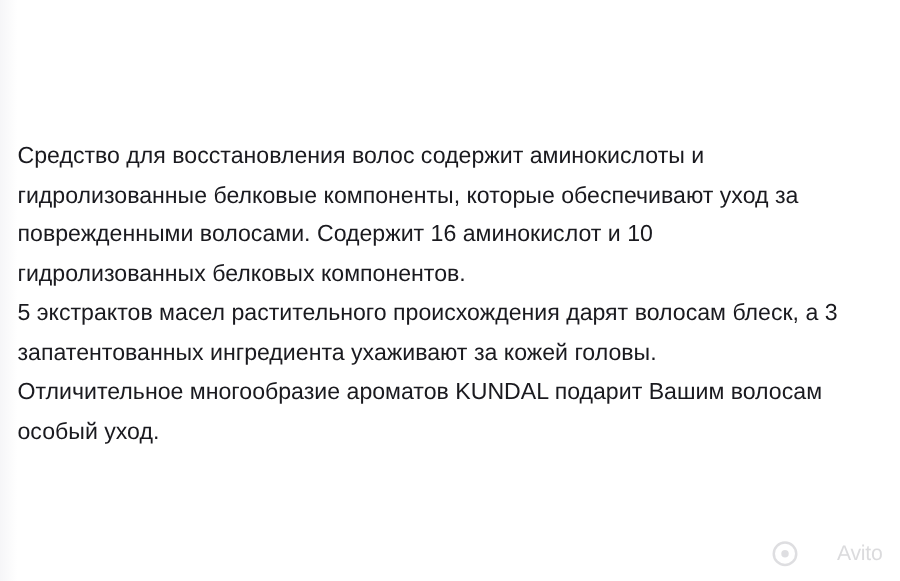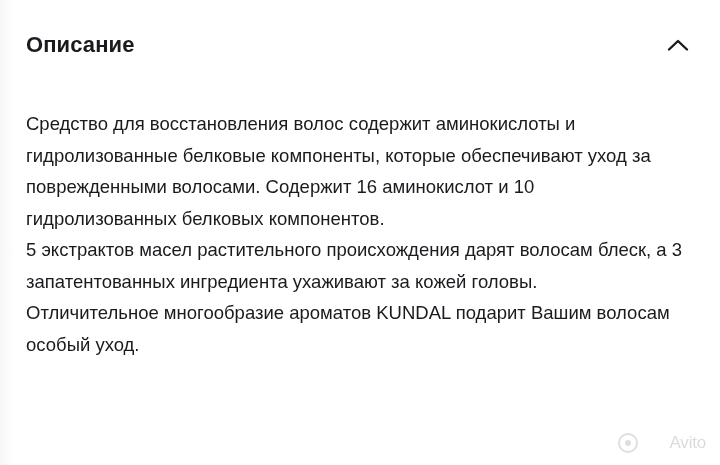--- a/index.html
+++ b/index.html
@@ -45,21 +45,21 @@
     align-items: center;
     justify-content: center;
     cursor: pointer;
     margin-right: 2px;
   }
   .collapse-toggle svg {
     display: block;
   }
   .description-body {
     position: absolute;
-    left: 26px;
+    left: 14px;
     top: 108px;
     width: 664px;
     font-size: 18.5px;
     line-height: 31.5px;
     color: #1a1a1f;
     white-space: pre-wrap;
     word-wrap: break-word;
   }
   .watermark {
     position: absolute;
@@ -107,28 +107,20 @@
     pointer-events: none;
   }
 </style>
 </head>
 <body>
 
 <div class="page">
 
   <div class="edge-fade-left"></div>
 
-  <div class="section-header">
-    <div class="section-title">Описание</div>
-    <div class="collapse-toggle">
-      <svg width="22" height="14" viewBox="0 0 22 14" fill="none" xmlns="http://www.w3.org/2000/svg">
-        <path d="M2 11.5 L11 3 L20 11.5" stroke="#1a1a1f" stroke-width="2.4" stroke-linecap="round" stroke-linejoin="round"></path>
-      </svg>
-    </div>
-  </div>
 
   <div class="description-body">Средство для восстановления волос содержит аминокислоты и гидролизованные белковые компоненты, которые обеспечивают уход за поврежденными волосами. Содержит 16 аминокислот и 10 гидролизованных белковых компонентов.
 5 экстрактов масел растительного происхождения дарят волосам блеск, а 3 запатентованных ингредиента ухаживают за кожей головы.
 Отличительное многообразие ароматов KUNDAL подарит Вашим волосам особый уход.</div>
 
   <div class="watermark">
     <div class="watermark-logo"></div>
     <div class="watermark-text">Avito</div>
   </div>
 

